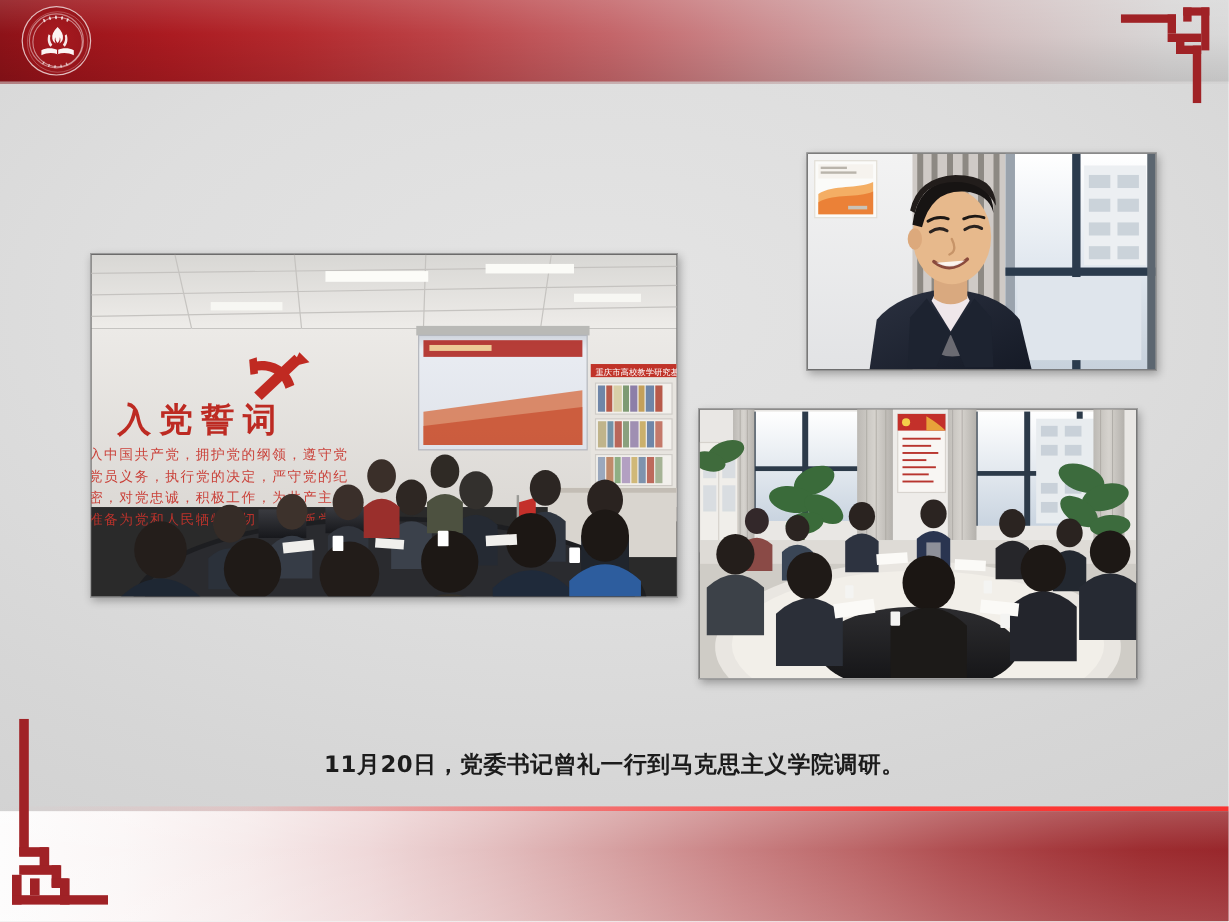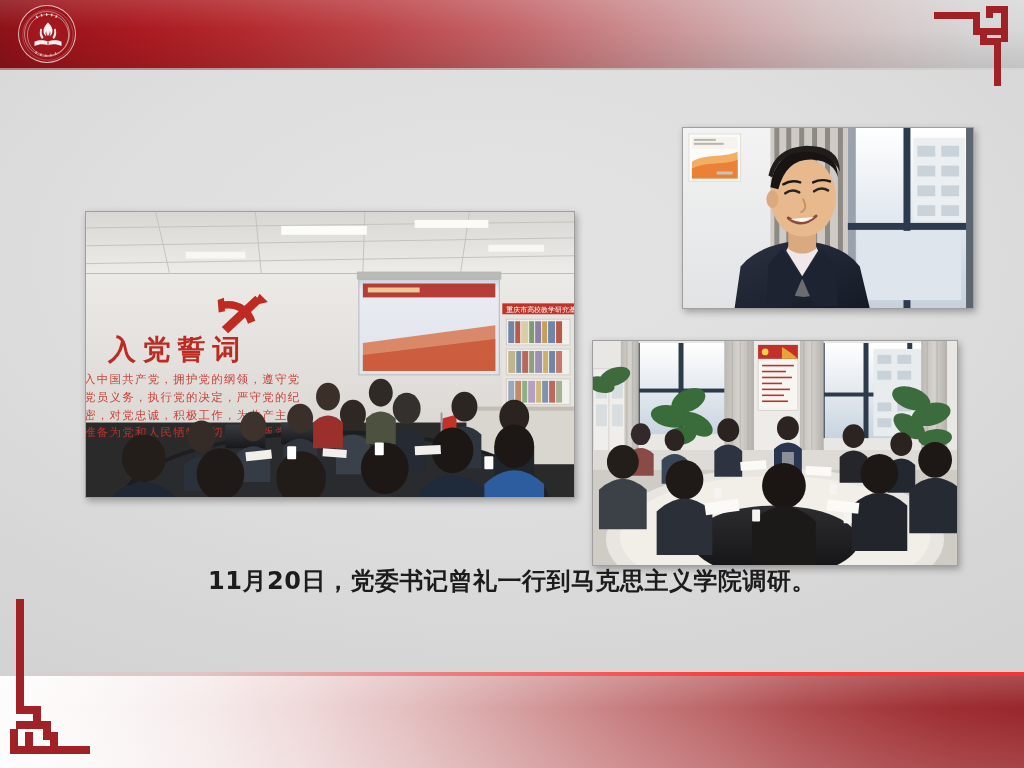--- a/index.html
+++ b/index.html
@@ -95,36 +95,35 @@
   }
 
   
   .photo {
     position: absolute;
     overflow: hidden;
     background: #2a2a2a;
     box-shadow: 2px 3px 7px rgba(0,0,0,0.30);
     border: 1px solid rgba(255,255,255,0.55);
     box-sizing: border-box;
-    margin-left: 10px;
   }
   .photo svg { display: block; width: 100%; height: 100%; }
 
   #photo-meeting-wall { left: 75px;  top: 211px; width: 490px; height: 287px; }
   #photo-portrait     { left: 672px; top: 127px; width: 292px; height: 182px; }
   #photo-roundtable   { left: 582px; top: 340px; width: 366px; height: 226px; }
 
   
   .caption {
     position: absolute;
-    left: 0; top: 565px;
+    left: 0; top: 624px;
     width: 1024px;
     text-align: center;
     font-family: "DejaVu Sans", "Liberation Sans", sans-serif;
-    font-size: 24px;
+    font-size: 19px;
     font-weight: 700;
     color: #1c1c1c;
     letter-spacing: 0.5px;
   }
 
   
   .footer-line {
     position: absolute;
     left: 0; top: 672px;
     width: 1024px; height: 4px;

